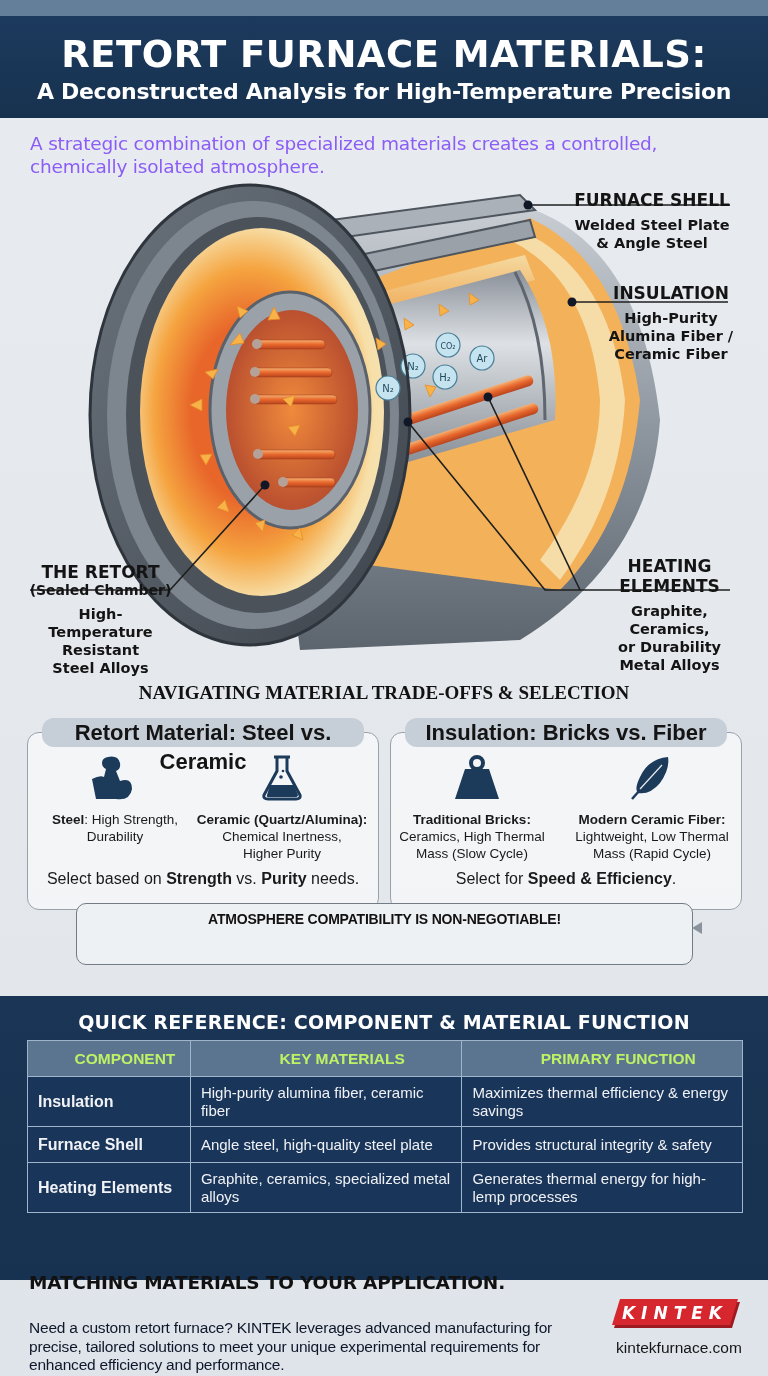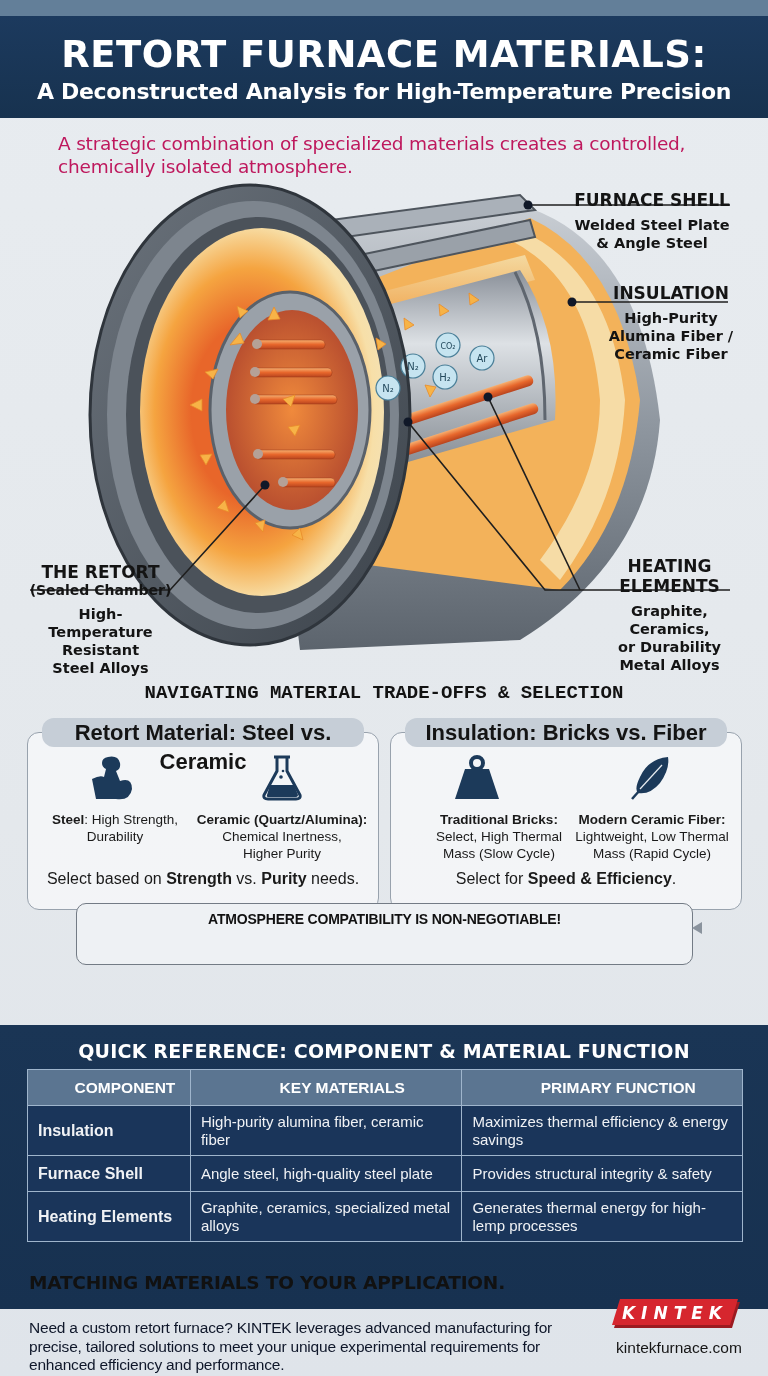--- a/index.html
+++ b/index.html
@@ -11,30 +11,30 @@
     position: relative;
   }
   .topband { position: absolute; left: 0; top: 0; width: 768px; height: 16px; background: #637f99; }
   .header {
     position: absolute; left: 0; top: 16px; width: 768px; height: 102px;
     background: linear-gradient(180deg, #1c3a5e 0%, #17324f 100%);
     text-align: center; color: #fff;
   }
   .header .title { font-family: "DejaVu Sans", sans-serif; font-weight: bold; font-size: 37px; letter-spacing: 0.5px; margin-top: 18px; line-height: 42px; }
   .header .subtitle { font-family: "DejaVu Sans", sans-serif; font-weight: bold; font-size: 22px; margin-top: 2px; line-height: 28px; letter-spacing: -0.3px; }
-  .intro { position: absolute; left: 58px; top: 132px; width: 640px; font-family: "DejaVu Sans", sans-serif; font-size: 18.5px; line-height: 23px; color: #be185d; letter-spacing: -0.2px; }
+  .intro { position: absolute; left: 30px; top: 132px; width: 640px; font-family: "DejaVu Sans", sans-serif; font-size: 18.5px; line-height: 23px; color: #8b5cf6; letter-spacing: -0.2px; }
 
   .illus { position: absolute; left: 0; top: 175px; width: 768px; height: 500px; }
 
   .callout { position: absolute; text-align: center; font-family: "DejaVu Sans", sans-serif; font-weight: bold; color: #141414; }
   .callout .ct { font-size: 17px; line-height: 20px; }
   .callout .cs { font-size: 14px; line-height: 17px; }
   .callout .cd { font-size: 14.5px; line-height: 18px; }
 
-  .tradeoff-title { position: absolute; left: 0; top: 682px; width: 768px; text-align: center; font-family: Liberation Mono, monospace; font-weight: bold; font-size: 19px; color: #121212; }
+  .tradeoff-title { position: absolute; left: 0; top: 682px; width: 768px; text-align: center; font-family: Liberation Serif, serif; font-weight: bold; font-size: 19px; color: #121212; }
   .panel {
     position: absolute; top: 732px; height: 178px;
     border: 1.5px solid #98a2ad; border-radius: 12px;
     background: rgba(246,248,250,0.8);
   }
   .panel-tab {
     position: absolute; top: 718px; height: 29px; border-radius: 12px;
     background: #c6ced7; text-align: center; font-weight: bold; font-size: 22px; line-height: 29px; color: #141414;
   }
   .opt { position: absolute; text-align: center; font-size: 13.5px; line-height: 17px; color: #1a1a1a; }
@@ -44,27 +44,27 @@
 
   .atmo {
     position: absolute; left: 76px; top: 903px; width: 617px; height: 62px;
     border: 1.5px solid #737b85; border-radius: 10px; background: #eef1f4;
     text-align: center;
   }
   .atmo .at { font-weight: bold; font-size: 14px; margin-top: 7px; letter-spacing: -0.2px; }
   .atmo .ad { font-size: 14px; margin-top: 2px; letter-spacing: -0.3px; }
 
   .ref {
-    position: absolute; left: 0; top: 1025px; width: 768px; height: 284px;
+    position: absolute; left: 0; top: 996px; width: 768px; height: 284px;
     background: linear-gradient(180deg, #1a3555 0%, #173150 100%);
   }
   .ref .rtitle { text-align: center; color: #fff; font-family: "DejaVu Sans", sans-serif; font-weight: bold; font-size: 19px; margin-top: 15px; letter-spacing: 0.2px; }
   table.reftab { position: absolute; left: 27px; top: 44px; width: 716px; border-collapse: collapse; }
   table.reftab th, table.reftab td { border: 1.5px solid #9fb5cc; }
-  table.reftab th { background: #5b7591; color: #ffffff; font-weight: bold; font-size: 15.5px; height: 36px; text-align: center; padding-left: 32px; }
+  table.reftab th { background: #5b7591; color: #bef264; font-weight: bold; font-size: 15.5px; height: 36px; text-align: center; padding-left: 32px; }
   table.reftab td { background: #1a355a; color: #f0f2f5; font-size: 15px; line-height: 18px; padding: 0 10px; vertical-align: middle; }
   table.reftab td.comp { font-weight: bold; font-size: 16px; }
 
   .footer-title { position: absolute; left: 29px; top: 1272px; font-family: "DejaVu Sans", sans-serif; font-weight: bold; font-size: 18.5px; color: #111; letter-spacing: -0.2px; }
   .footer-text { position: absolute; left: 29px; top: 1319px; width: 570px; font-size: 15.5px; line-height: 18.5px; color: #0f172a; letter-spacing: -0.2px; }
   .logo { position: absolute; left: 612px; top: 1298px; width: 130px; height: 32px; }
   .url { position: absolute; left: 604px; top: 1339px; width: 150px; text-align: center; font-size: 15.5px; color: #151515; }
 </style>
 </head>
 <body>
@@ -273,23 +273,23 @@
 <svg class="opt-icon" style="left:453px; top:755px;" width="48" height="46" viewBox="0 0 48 46">
   <circle cx="24" cy="8" r="6" fill="none" stroke="#1c3a5a" stroke-width="4"></circle>
   <path d="M12 14 L36 14 L46 44 L2 44 Z" fill="#1c3a5a"></path>
 </svg>
 <svg class="opt-icon" style="left:628px; top:755px;" width="44" height="46" viewBox="0 0 44 46">
   <path d="M40 2 Q20 4 12 22 Q6 34 10 38 Q22 40 32 28 Q42 14 40 2 Z" fill="#1c3a5a"></path>
   <path d="M36 8 L4 44" stroke="#1c3a5a" stroke-width="2.5"></path>
   <path d="M34 10 L12 34" stroke="#e9edf1" stroke-width="1.2"></path>
 </svg>
 
-<div class="opt" style="left:414px; top:811px; width:170px;">
+<div class="opt" style="left:387px; top:811px; width:170px;">
   <div><b>Traditional Bricks:</b></div>
-  <div>Select, High Thermal</div>
+  <div>Ceramics, High Thermal</div>
   <div>Mass (Slow Cycle)</div>
 </div>
 <div class="opt" style="left:562px; top:811px; width:180px;">
   <div><b>Modern Ceramic Fiber:</b></div>
   <div>Lightweight, Low Thermal</div>
   <div>Mass (Rapid Cycle)</div>
 </div>
 <div class="select-line" style="left:390px; top:870px; width:352px;">
   <span>Select for </span><b>Speed &amp; Efficiency</b><span>.</span>
 </div>

